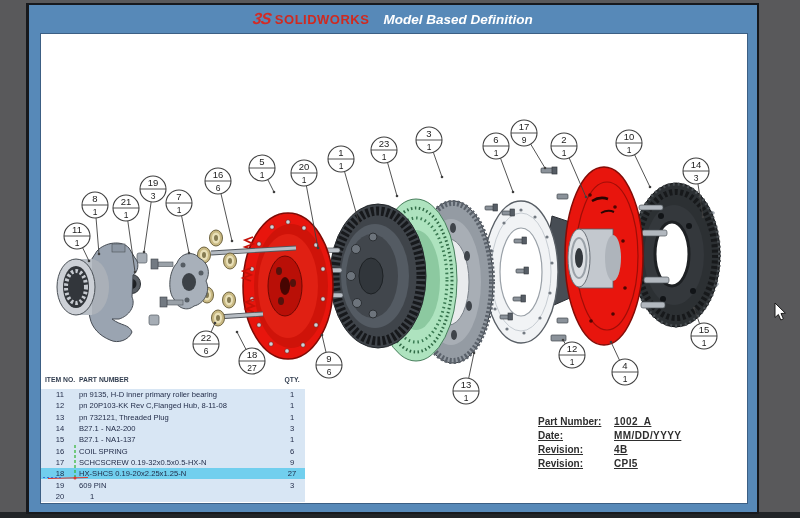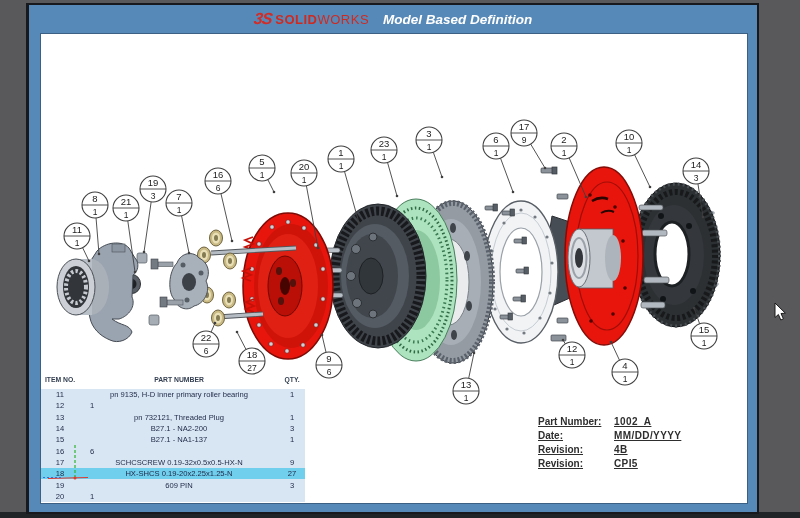--- a/index.html
+++ b/index.html
@@ -7,36 +7,36 @@
           font-family:"Liberation Sans",sans-serif;}
   .taskbar{position:absolute;left:0;bottom:0;width:800px;height:6px;background:#212427;}
   .window{position:absolute;left:26px;top:3px;width:733px;height:511px;background:#17191d;}
   .frame{position:absolute;left:3px;top:2px;right:2px;bottom:2px;background:#5789b8;}
   .titlebar{position:absolute;left:0;top:0;width:100%;height:28px;display:flex;
             align-items:center;justify-content:center;}
   .logo-mark{color:#d32b25;font-size:16px;font-weight:bold;font-style:italic;
              transform:skewX(-8deg);letter-spacing:-1px;margin-right:4px;}
   .brand{color:#cf2a20;font-size:13px;letter-spacing:.5px;}
   .brand .b{font-weight:800;margin-top:10px;}
-  .brand .l{font-weight:400;}
+  .brand .l{font-weight:700;}
   .mbd-title{color:#ffffff;font-size:13.5px;font-weight:bold;font-style:italic;margin-left:14px;}
   .content{position:absolute;left:11px;top:28px;right:9px;bottom:8px;background:#ffffff;
            border:1px solid #3c5f84;overflow:hidden;}
   
   #diagram{position:absolute;left:0;top:0;z-index:3;pointer-events:none;}
   
   .bom{position:absolute;left:0px;top:338px;width:264px;z-index:2;}
   .bom-header{display:flex;height:14px;align-items:center;font-size:6.8px;font-weight:bold;
               color:#323e50;}
   .bom-rows{margin-top:3px;}
   .bom-row{display:flex;height:11.3px;align-items:center;font-size:7.6px;color:#1d2744;
            background:#d8e6f4;}
   .bom-row.hl{background:#71cfee;}
   .c-item{width:38px;text-align:center;}
-  .c-part{width:200px;text-align:center;white-space:nowrap;overflow:hidden;}
+  .c-part{width:200px;white-space:nowrap;overflow:hidden;}
   .c-qty{width:26px;text-align:center;}
   
   .pinfo{position:absolute;left:497px;top:382px;z-index:1;font-size:10px;font-weight:bold;
          color:#2e2e2e;text-decoration:underline;}
   .pinfo-row{display:flex;margin-bottom:3px;}
   .pinfo-label{width:76px;}
   .pinfo-value{letter-spacing:.4px;text-align:center;}
   .cursor{position:absolute;left:774px;top:302px;z-index:10;}
 </style>
 </head>
@@ -63,39 +63,41 @@
             <span class="c-qty">QTY.</span>
           </div>
           <div class="bom-rows" id="bom-rows">
               <div class="bom-row">
                 <span class="c-item">11</span>
                 <span class="c-part">pn 9135, H-D inner primary roller bearing</span>
                 <span class="c-qty">1</span>
               </div>
               <div class="bom-row">
                 <span class="c-item">12</span>
+                <span class="c-part">pn 20P103-KK Rev C,Flanged Hub, 8-11-08</span>
                 <span class="c-qty">1</span>
               </div>
               <div class="bom-row">
                 <span class="c-item">13</span>
                 <span class="c-part">pn 732121, Threaded Plug</span>
                 <span class="c-qty">1</span>
               </div>
               <div class="bom-row">
                 <span class="c-item">14</span>
                 <span class="c-part">B27.1 - NA2-200</span>
                 <span class="c-qty">3</span>
               </div>
               <div class="bom-row">
                 <span class="c-item">15</span>
                 <span class="c-part">B27.1 - NA1-137</span>
                 <span class="c-qty">1</span>
               </div>
               <div class="bom-row">
                 <span class="c-item">16</span>
+                <span class="c-part">COIL SPRING</span>
                 <span class="c-qty">6</span>
               </div>
               <div class="bom-row">
                 <span class="c-item">17</span>
                 <span class="c-part">SCHCSCREW 0.19-32x0.5x0.5-HX-N</span>
                 <span class="c-qty">9</span>
               </div>
               <div class="bom-row hl">
                 <span class="c-item">18</span>
                 <span class="c-part">HX-SHCS 0.19-20x2.25x1.25-N</span>

